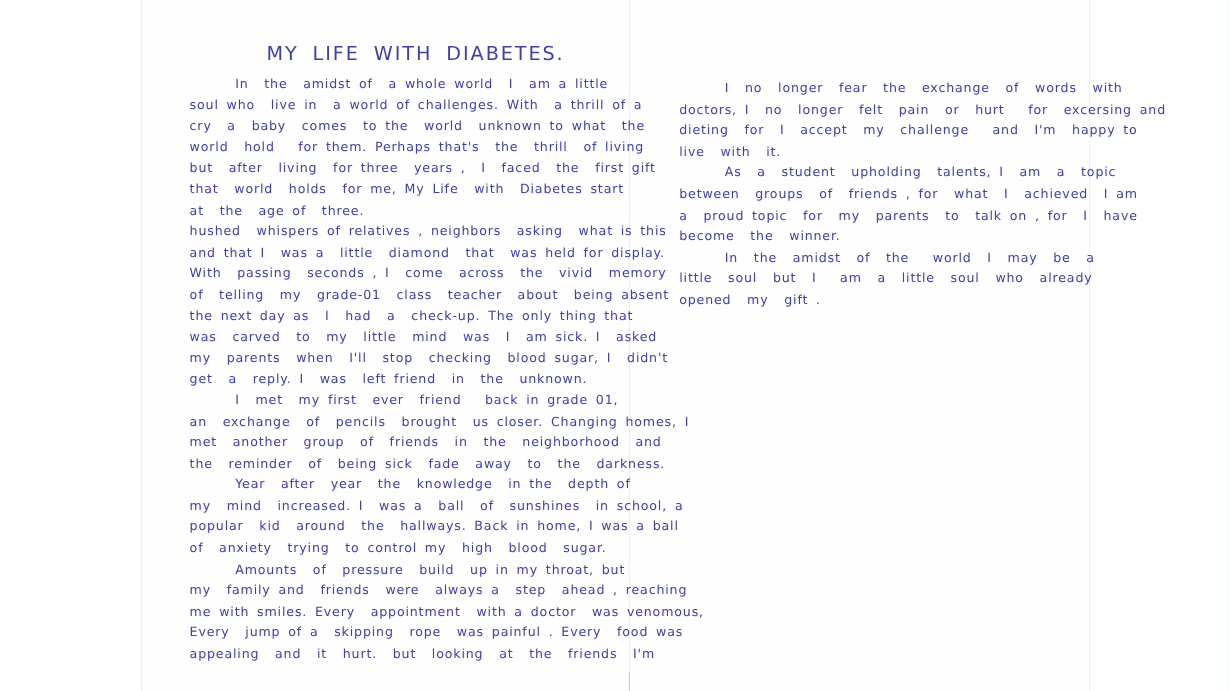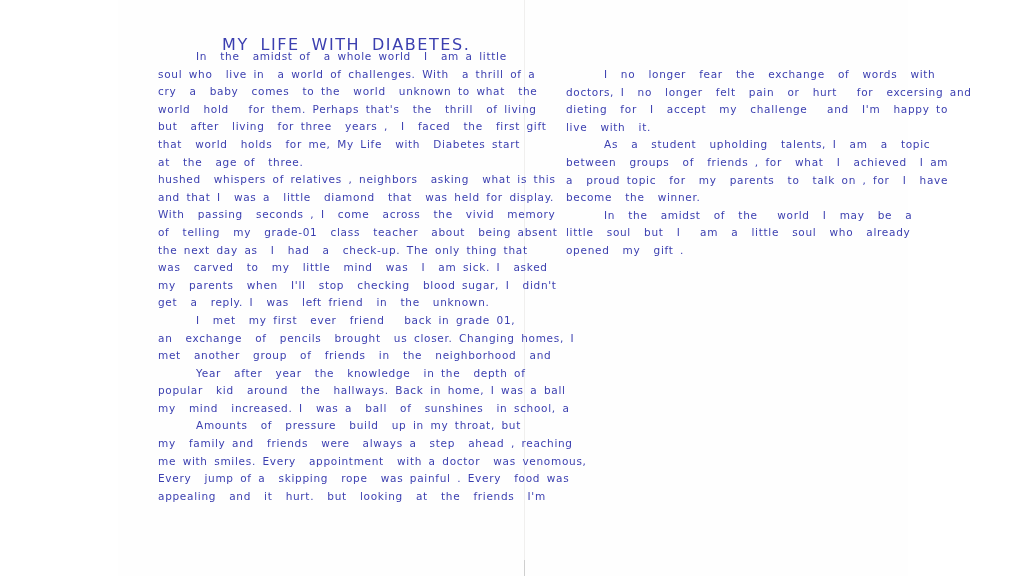--- a/index.html
+++ b/index.html
@@ -86,21 +86,21 @@
     letter-spacing: 1.6px;
     word-spacing: 5px;
     white-space: nowrap;
   }
 
   .column {
     position: absolute;
   }
   #col-left {
     left: 158px;
-    top: 48px;
+    top: 62px;
     width: 348px;
   }
   #col-right {
     left: 566px;
     top: 66px;
     width: 340px;
   }
 
   .para {
     margin: 0 0 0 0;
@@ -146,25 +146,27 @@
         <span class="line">of  telling  my  grade-01  class  teacher  about  being absent</span>
         <span class="line">the next day as  I  had  a  check-up. The only thing that</span>
         <span class="line">was  carved  to  my  little  mind  was  I  am sick. I  asked</span>
         <span class="line">my  parents  when  I'll  stop  checking  blood sugar, I  didn't</span>
         <span class="line">get  a  reply. I  was  left friend  in  the  unknown.</span>
       </div>
       <div class="para">
         <span class="line indent">I  met  my first  ever  friend   back in grade 01,</span>
         <span class="line">an  exchange  of  pencils  brought  us closer. Changing homes, I</span>
         <span class="line">met  another  group  of  friends  in  the  neighborhood  and</span>
+        <span class="line">the  reminder  of  being sick  fade  away  to  the  darkness.</span>
       </div>
       <div class="para">
         <span class="line indent">Year  after  year  the  knowledge  in the  depth of</span>
+        <span class="line">my  mind  increased. I  was a  ball  of  sunshines  in school, a</span>
         <span class="line">popular  kid  around  the  hallways. Back in home, I was a ball</span>
-        <span class="line">my  mind  increased. I  was a  ball  of  sunshines  in school, a</span>
+        <span class="line">of  anxiety  trying  to control my  high  blood  sugar.</span>
       </div>
       <div class="para">
         <span class="line indent">Amounts  of  pressure  build  up in my throat, but</span>
         <span class="line">my  family and  friends  were  always a  step  ahead , reaching</span>
         <span class="line">me with smiles. Every  appointment  with a doctor  was venomous,</span>
         <span class="line">Every  jump of a  skipping  rope  was painful . Every  food was</span>
         <span class="line">appealing  and  it  hurt.  but  looking  at  the  friends  I'm</span>
       </div>
     </div>
   <div id="col-right" class="column handwriting">

